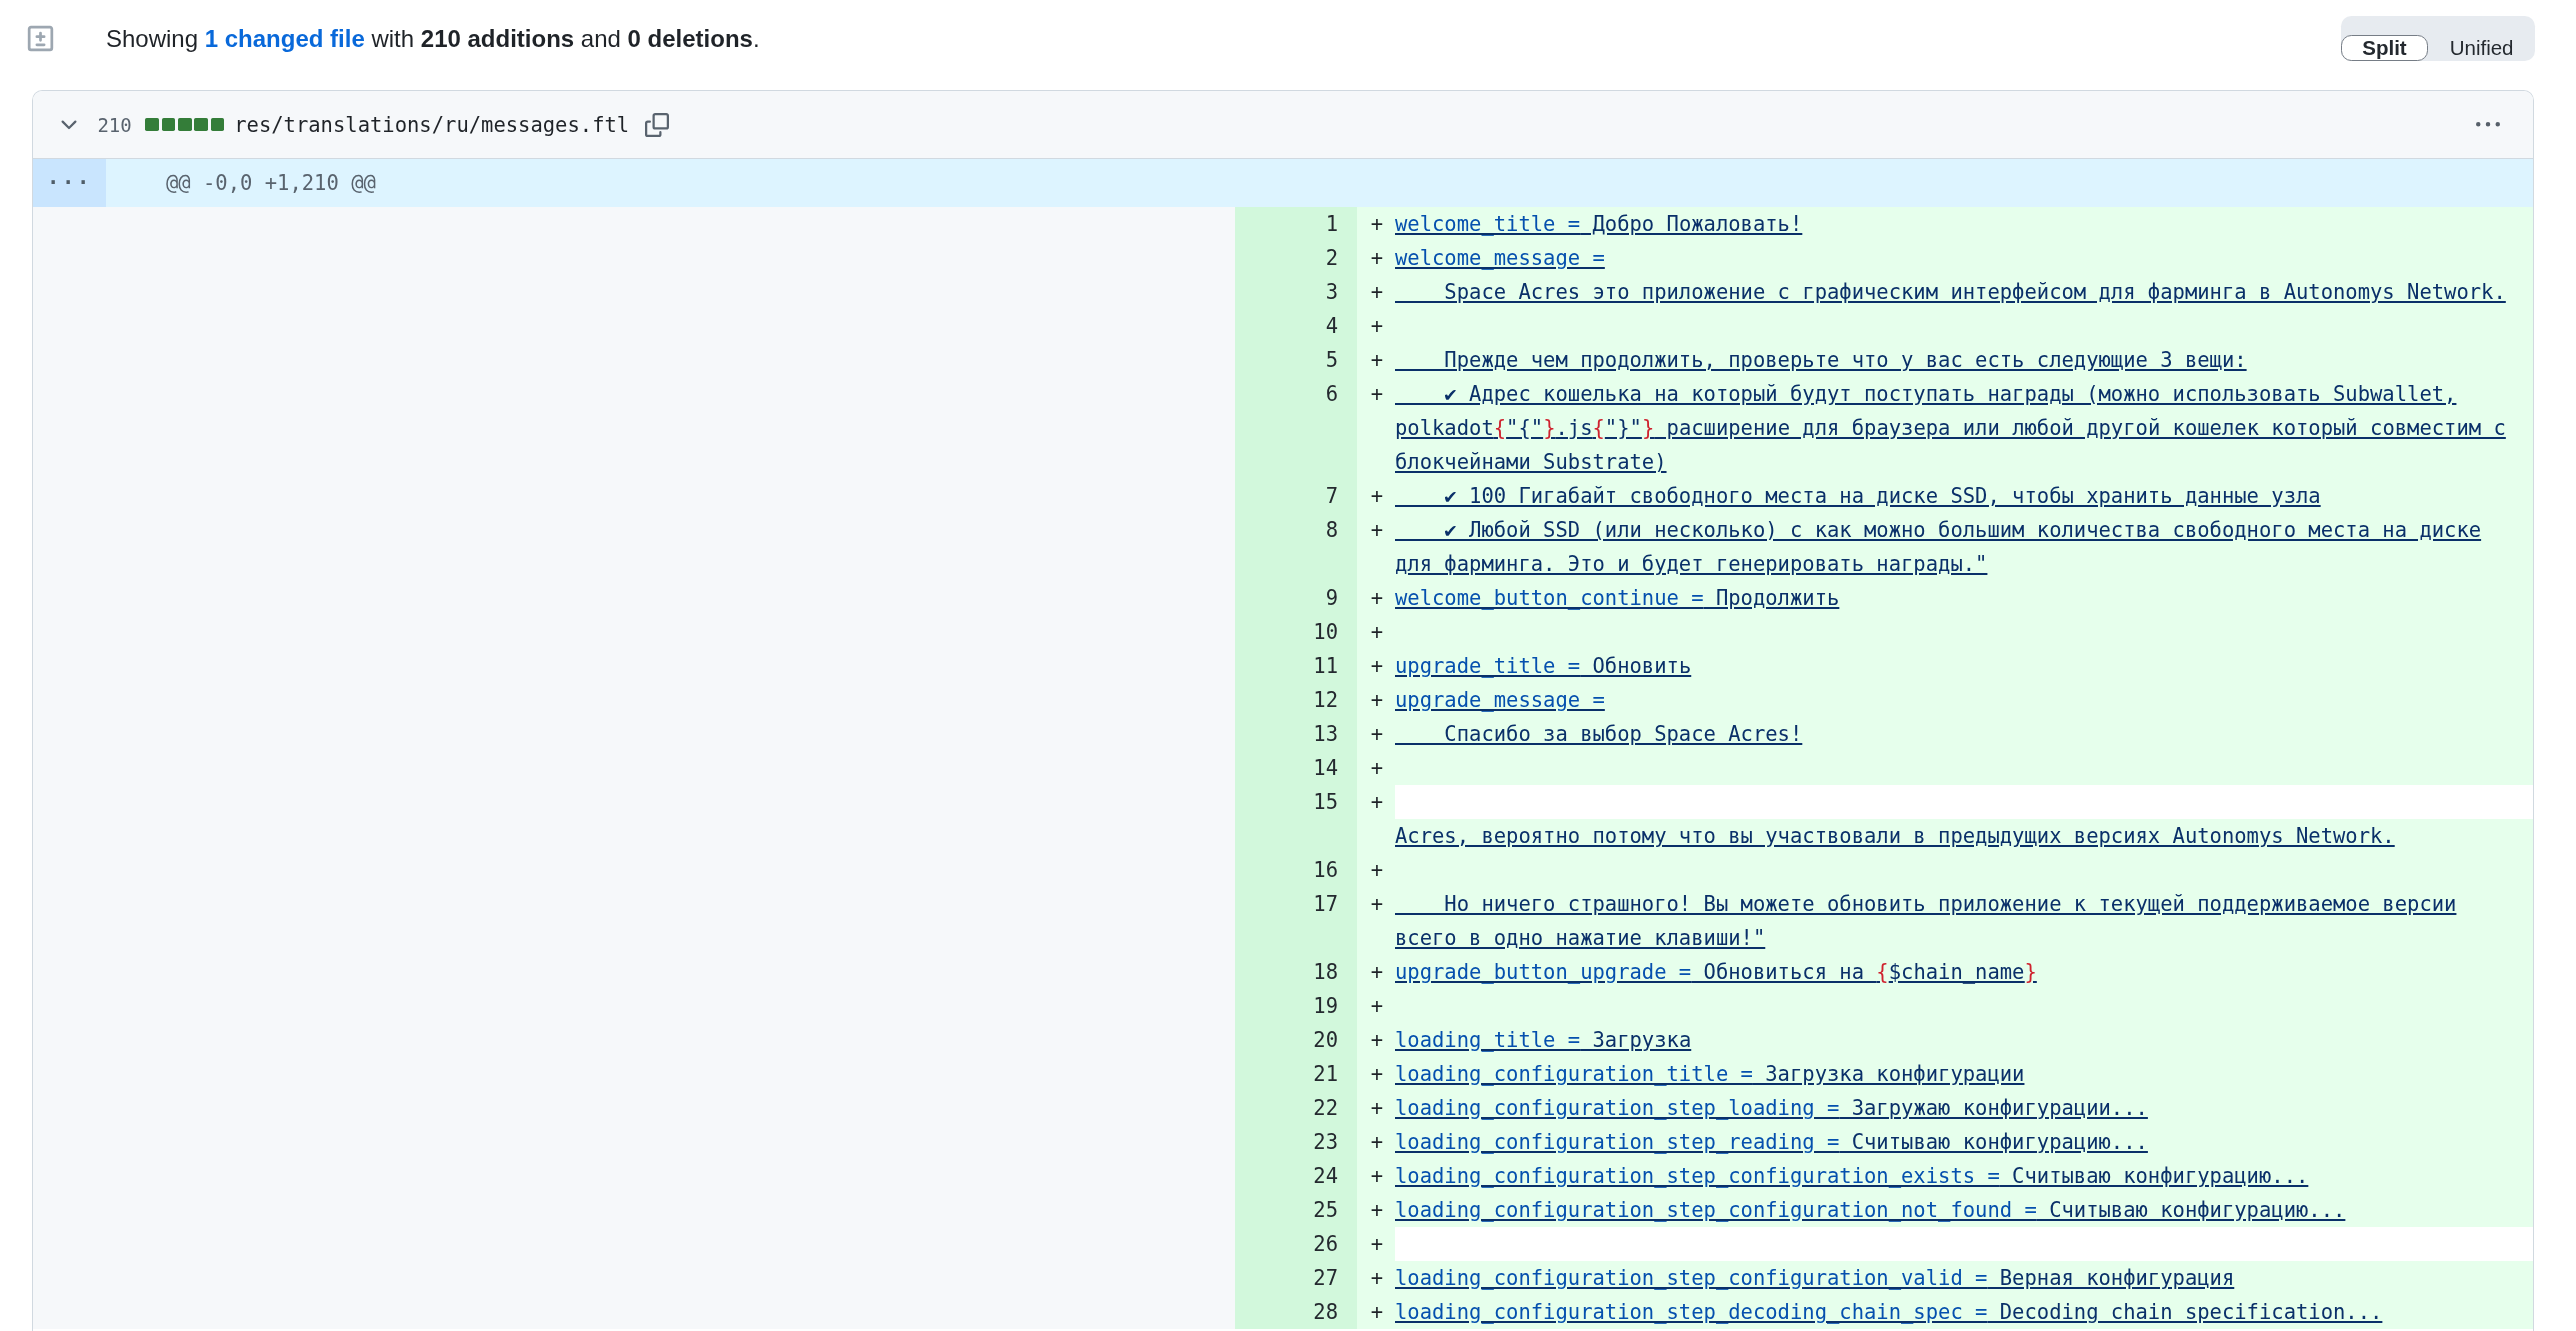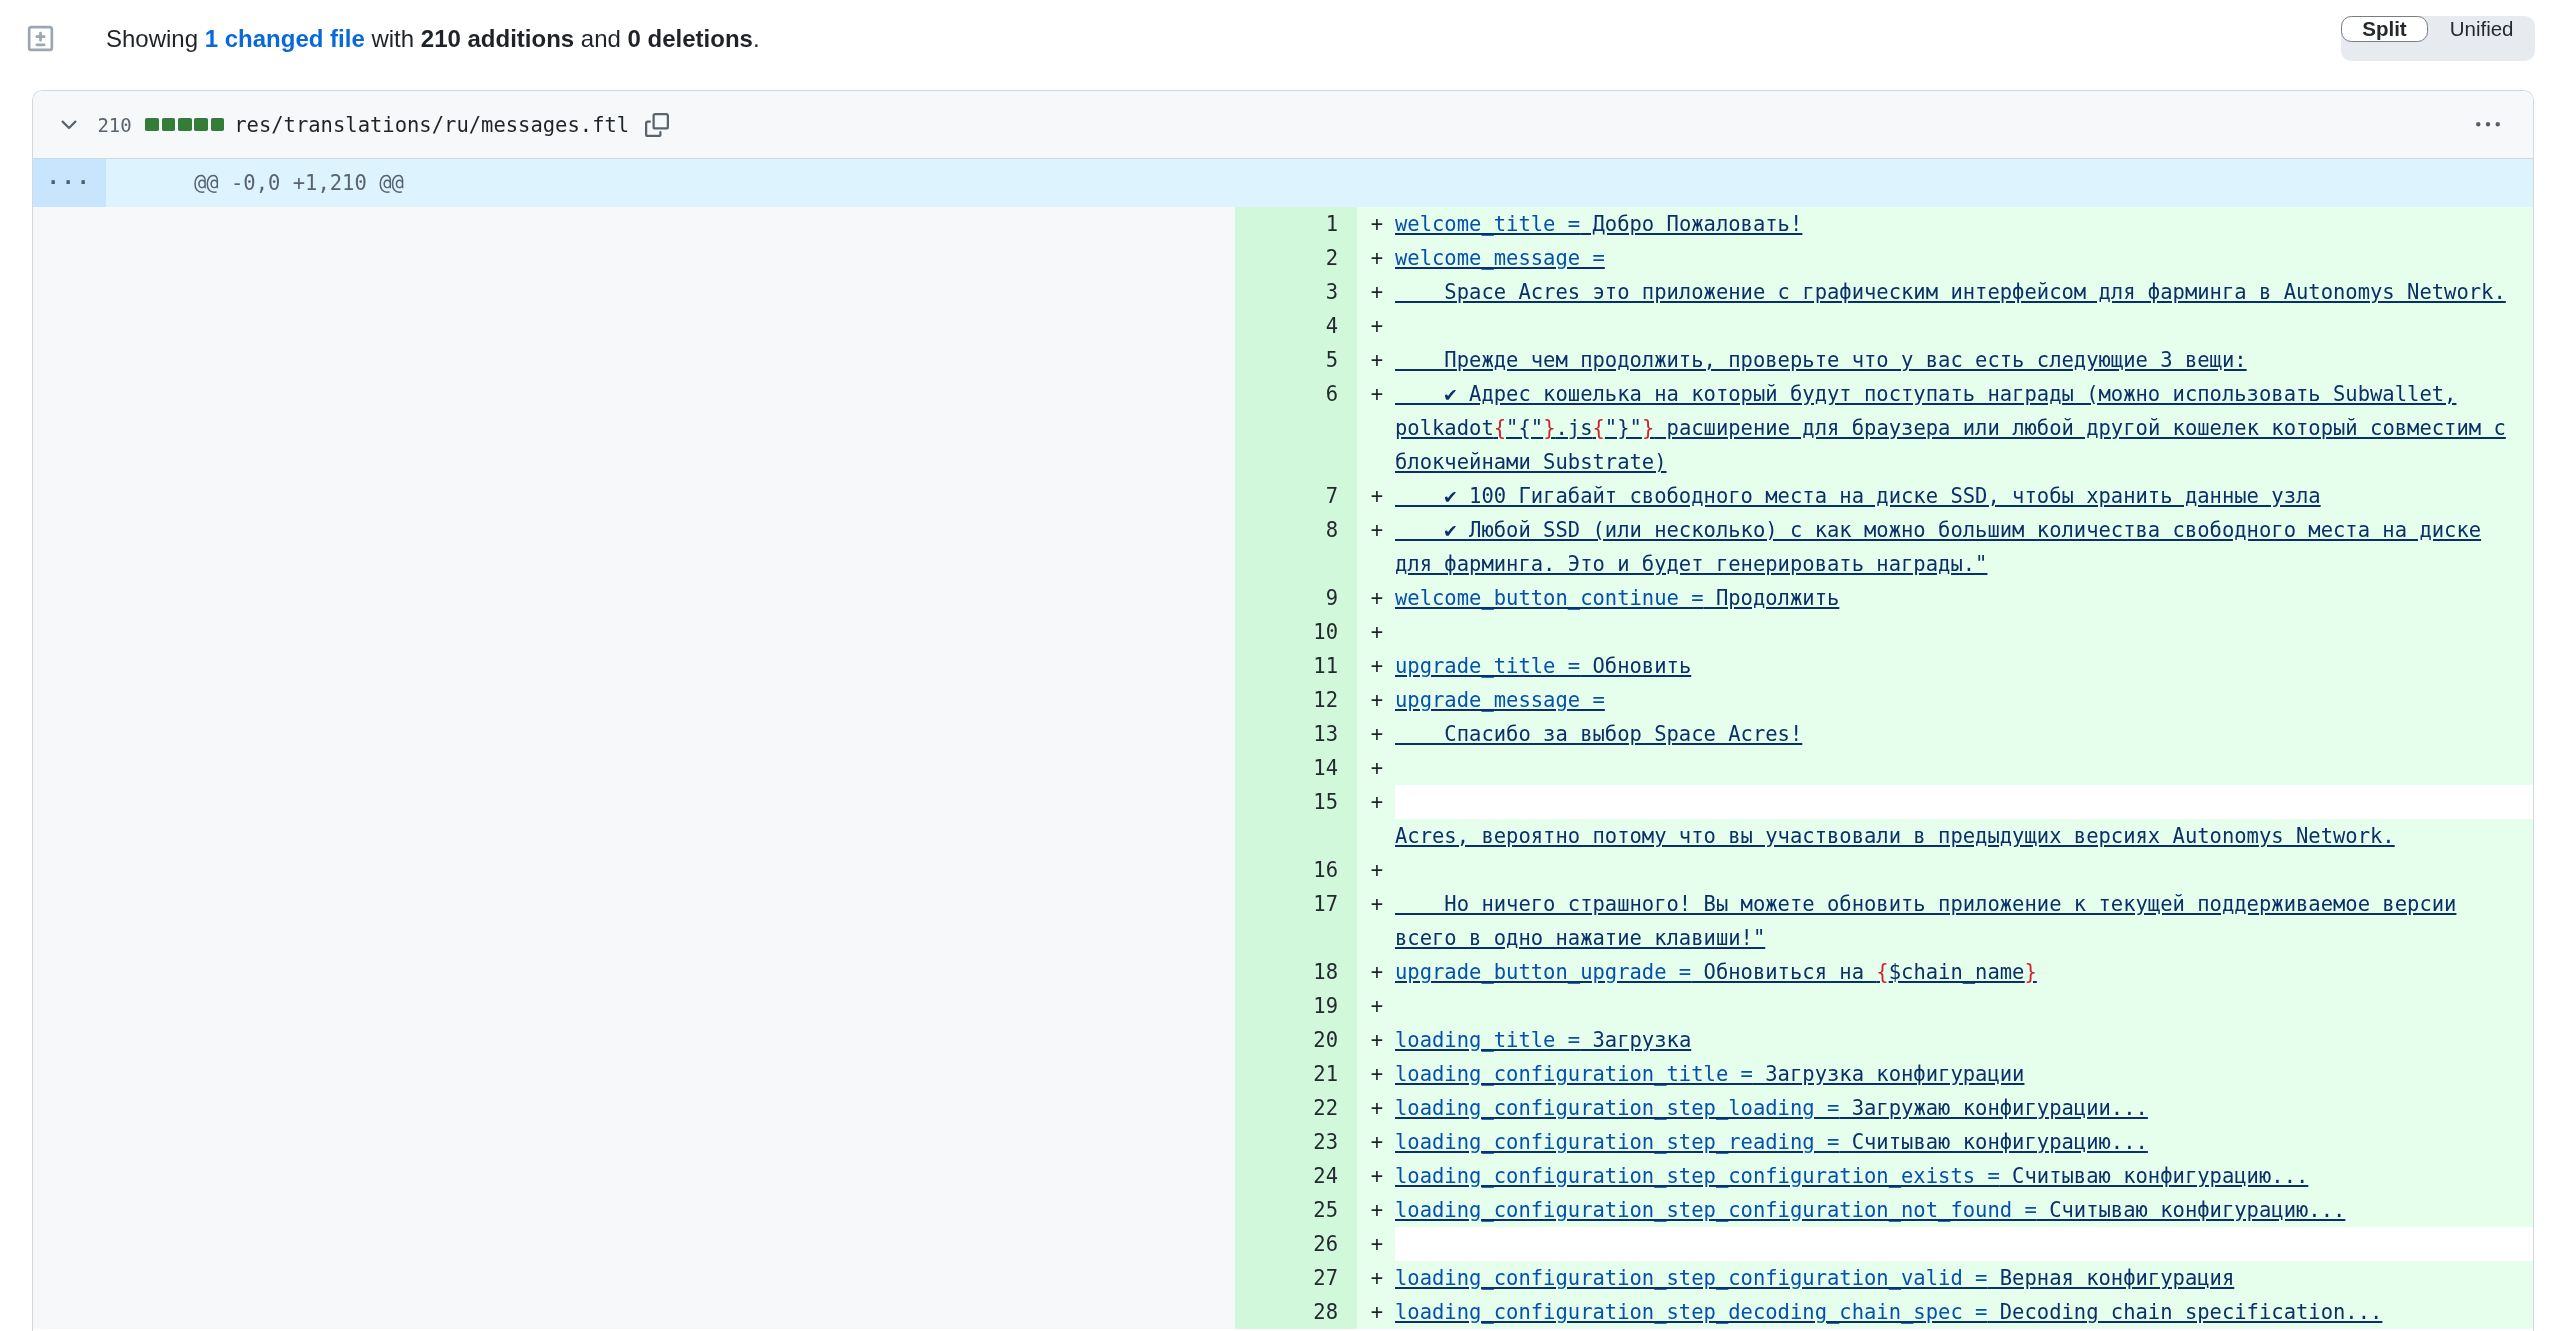--- a/index.html
+++ b/index.html
@@ -11,21 +11,21 @@
   
   .summary-bar {
     position:absolute; left:26px; top:13.7px; height:50px; right:41px;
     display:flex; align-items:center; font-size:24px;
   }
   .summary-bar .fd-icon { width:29px; height:29px; margin-right:12px; flex:none; }
   .summary-text { white-space:pre;margin-left:39px; }
   .summary-text .lnk { color:#0969da; font-weight:600; cursor:pointer; }
   .summary-text b { font-weight:700; }
   .view-toggle {
-    margin-left:auto; display:flex; align-items:flex-start; background:#e7ebf0;
+    margin-left:auto; display:flex; align-items:flex-end; background:#e7ebf0;
     border-radius:10.3px; height:45px; overflow:visible;
   }
   .seg {
     display:flex; align-items:center; padding:0 20.5px; font-size:20.5px;
     color:#24292f; border-radius:10.3px; cursor:pointer; border:1.7px solid transparent;
   }
   .seg.selected { background:#ffffff; border:1.7px solid #767d86; font-weight:700; }
   
   .file-container {
     position:absolute; left:32px; top:90px; width:2502px; height:1242px;
@@ -42,21 +42,21 @@
   .diffstat .blk { width:13.7px; height:13.7px; border-radius:1.7px; background:#347d39; }
   .file-path { font-family:"DejaVu Sans Mono", monospace; font-size:20.5px; color:#1f2328; margin-left:10px; }
   .copy-btn { margin-left:15.4px; cursor:pointer; display:flex; align-items:center; }
   .kebab-btn { margin-left:auto; cursor:pointer; display:flex; align-items:center; padding:6.8px; }
   
   .hunk-row { height:48px; display:flex; background:#ddf4ff; font-family:"DejaVu Sans Mono", monospace; font-size:20.5px; }
   .hunk-expander {
     width:73px; background:#c9e5fe; color:#4f5d68; display:flex; align-items:center; justify-content:center;
     letter-spacing:2.6px; cursor:pointer; font-weight:700;
   }
-  .hunk-text { line-height:48px; padding-left:88px; color:#59636e; white-space:pre; }
+  .hunk-text { line-height:48px; padding-left:60px; color:#59636e; white-space:pre; }
   
   .diff-body { font-family:"DejaVu Sans Mono", monospace; font-size:20.5px; }
   .code-row { display:flex; height:34px; line-height:34px; }
   .lp { width:1202px; background:#f6f8fa; flex:none; }
   .num { width:122px; background:#d2f8dc; flex:none; text-align:right; padding-right:19px; color:#24292f; cursor:pointer; }
   .sgn { width:38px; background:#e6ffec; flex:none; padding-left:13.7px; color:#1f2328; }
   .txt { flex:1; background:#e6ffec; white-space:pre; overflow:hidden; color:#0a3069;text-decoration:underline; }
   .tok-key { color:#0550ae; }
   .tok-brace { color:#cf222e; }
 </style>

